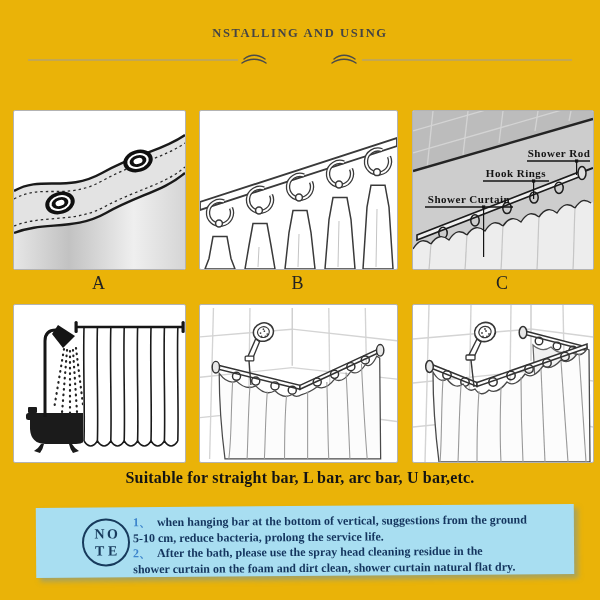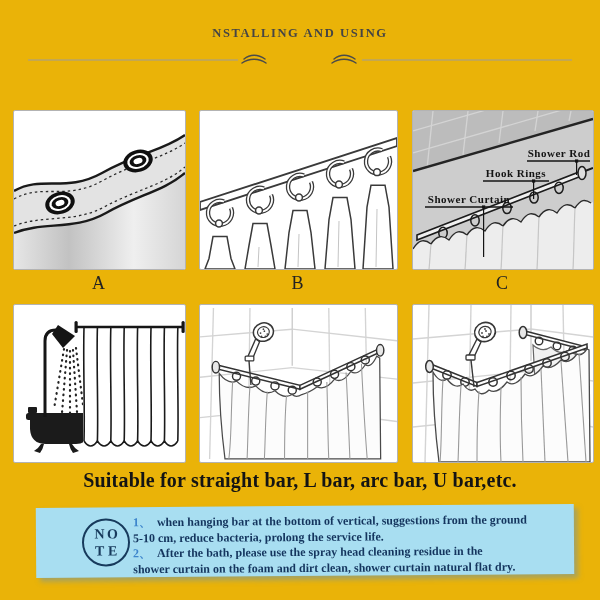--- a/index.html
+++ b/index.html
@@ -14,21 +14,21 @@
   .col1{left:13px;width:171px;}
   .col2{left:199px;width:197px;}
   .col3{left:412px;width:180px;}
   .rowtop{top:110px;height:158px;}
   .rowbot{top:304px;height:157px;}
   .figlabel{position:absolute;top:273px;height:24px;text-align:center;
             font-size:18px;color:#222;}
   .panel svg{display:block;width:100%;height:100%;}
   
   .caption{position:absolute;top:469px;left:0;width:100%;text-align:center;margin:0;
-           font-weight:700;font-size:20px;color:#141414;letter-spacing:0.2px;}
+           font-weight:700;font-size:16px;color:#141414;letter-spacing:0.2px;}
   
   .note{position:absolute;left:36px;top:506px;width:538px;height:70px;background:#a8def1;
         transform:rotate(-0.4deg);box-shadow:4px 4px 5px rgba(112,150,167,0.55);}
   .note-badge{position:absolute;left:46px;top:11px;width:48px;height:48px;box-sizing:border-box;
               border:2px solid #173a5c;border-radius:50%;color:#173a5c;
               display:grid;grid-template-columns:1fr 1fr;align-items:center;justify-items:center;
               padding:5px 9px;font-weight:700;font-size:14px;line-height:1;}
   .note-text{position:absolute;left:97px;top:8px;width:455px;color:#14355e;
              font-weight:700;font-size:12px;line-height:15.5px;}
   .note-item{margin:0;}

